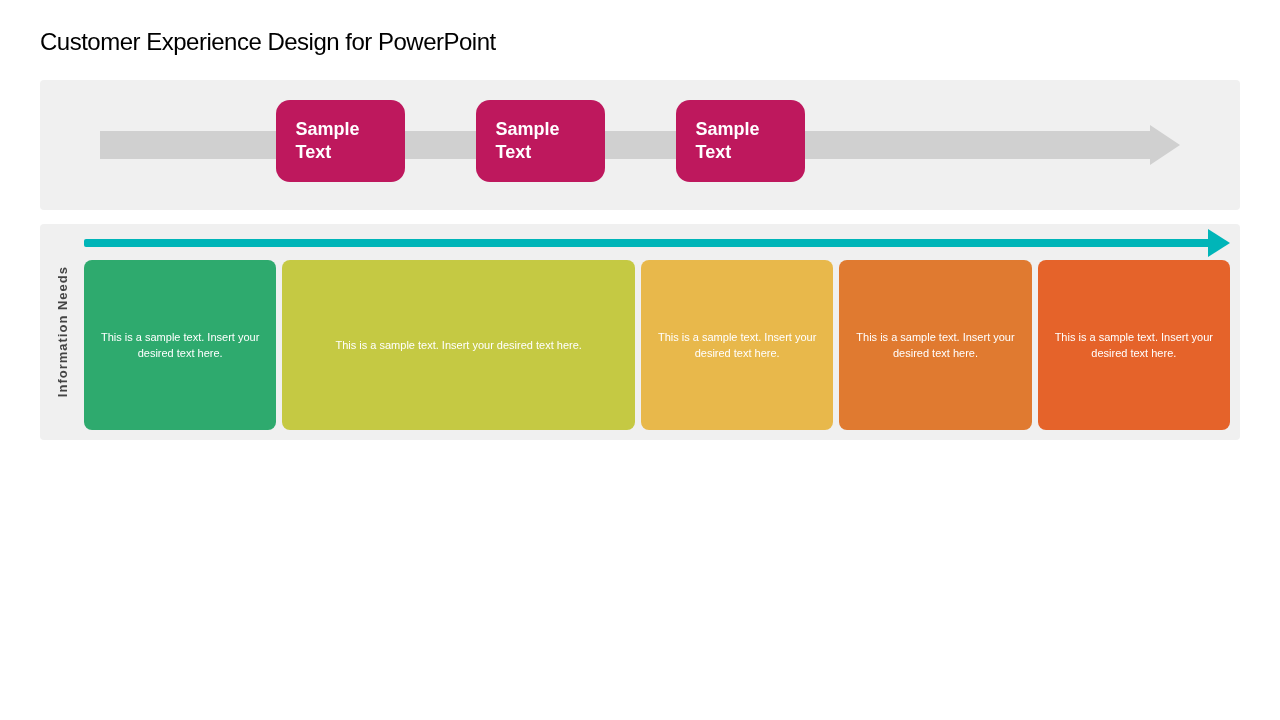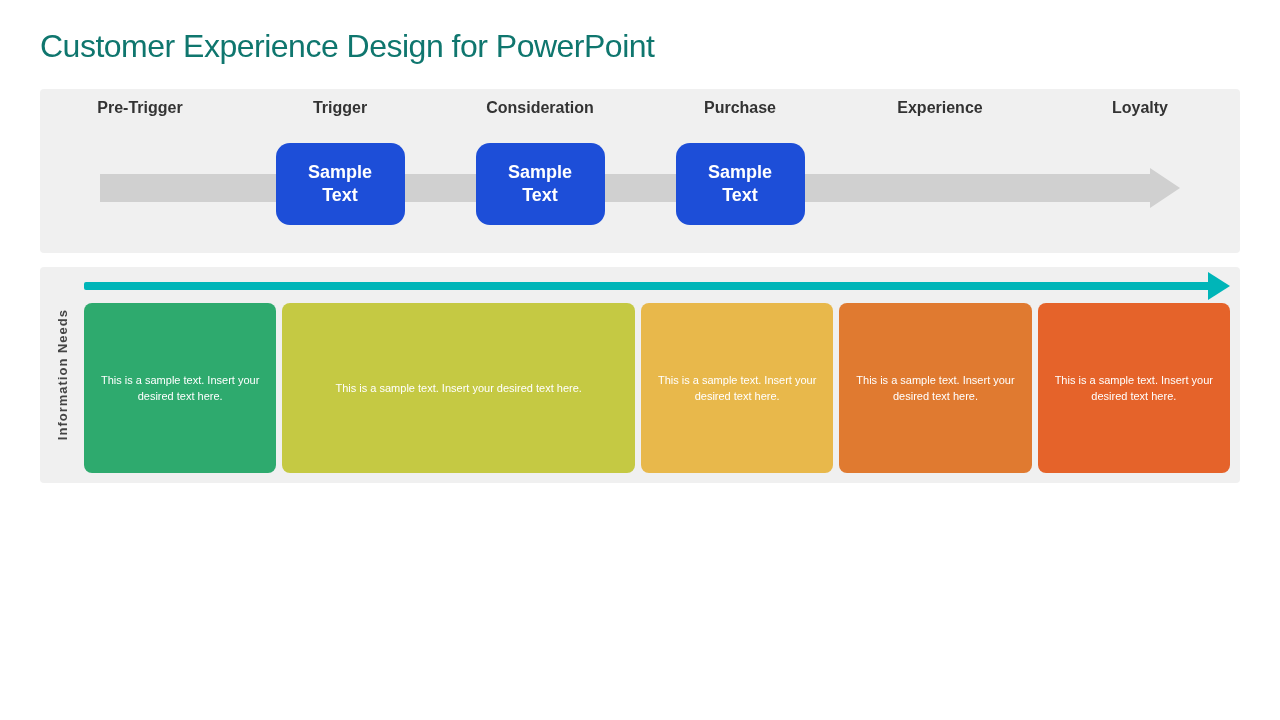--- a/index.html
+++ b/index.html
@@ -12,23 +12,23 @@
     }
 
     .page-container {
       width: 1280px;
       height: 720px;
       background: #ffffff;
       padding: 28px 40px 20px 40px;
     }
 
     .main-title {
-      font-size: 32px;
+      font-size: 24px;
       font-weight: 300;
-      color: #0f766e;
+      color: #000000;
       margin-bottom: 24px;
       letter-spacing: -0.5px;
     }
 
     
     .journey-section {
       background: #f0f0f0;
       border-radius: 4px;
       padding: 0;
       margin-bottom: 14px;
@@ -91,26 +91,25 @@
     }
 
     .stage-cell {
       flex: 1;
       display: flex;
       justify-content: center;
       align-items: center;
     }
 
     .stage-box {
-      background: #1d4ed8;
+      background: #be185d;
       border-radius: 14px;
       color: white;
       font-size: 18px;
       font-weight: 700;
-      text-align: center;
       padding: 18px 20px;
       width: 129px;
       line-height: 1.3;
     }
 
     
     .info-section {
       background: #f0f0f0;
       border-radius: 4px;
       padding: 10px 10px 10px 0;
@@ -193,28 +192,20 @@
     .card-red-orange { background: #e5632a; }
   </style>
 </head>
 <body>
 
 <div class="page-container">
   <h1 class="main-title">Customer Experience Design for PowerPoint</h1>
 
   <div class="journey-section">
 
-    <div class="stage-headers">
-      <div class="stage-header">Pre-Trigger</div>
-      <div class="stage-header">Trigger</div>
-      <div class="stage-header">Consideration</div>
-      <div class="stage-header">Purchase</div>
-      <div class="stage-header">Experience</div>
-      <div class="stage-header">Loyalty</div>
-    </div>
 
     <div class="journey-content">
 
       <div class="journey-arrow">
         <div class="arrow-body"></div>
         <div class="arrow-head"></div>
       </div>
 
       <div class="stage-boxes">
 

